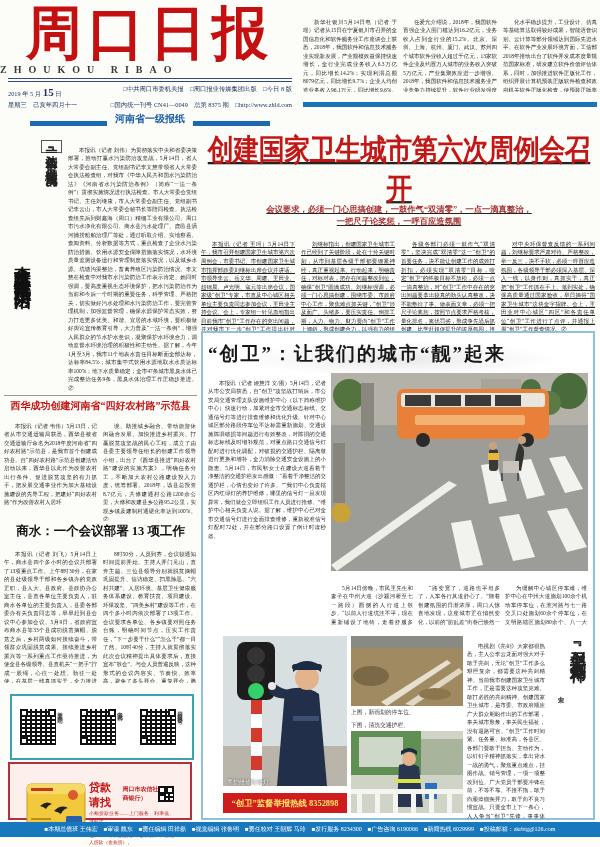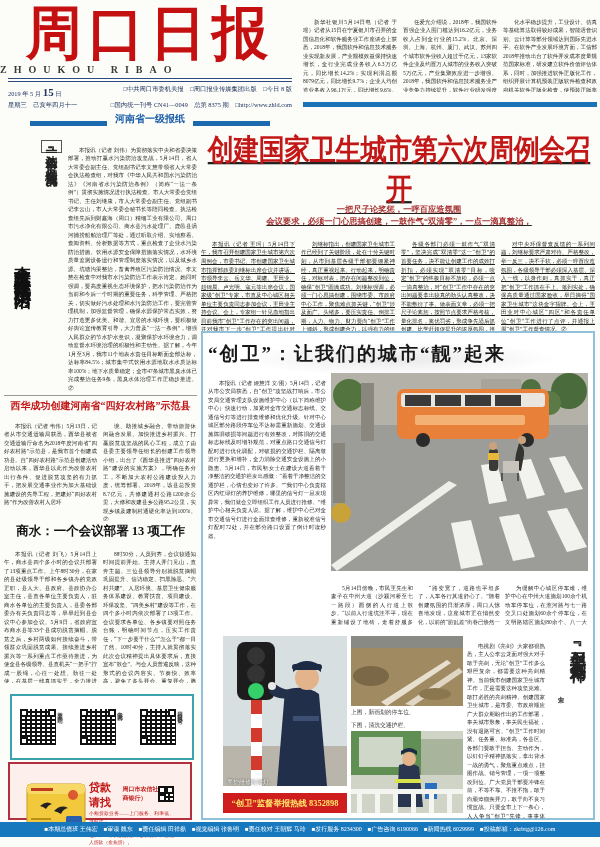--- a/index.html
+++ b/index.html
@@ -130,22 +130,22 @@
     <div class="cols3">
       <p class="t">新华社银川5月14日电（记者 于瑶）记者从15日在宁夏银川市召开的全国信息化和软件服务业工作座谈会上获悉，2018年，我国软件和信息技术服务业实现新发展，产业规模效益保持快速增长，全行业完成业务收入6.3万亿元，同比增长14.2%；实现利润总额8079亿元，同比增长9.7%；企业人均创造业务收入96.1万元，同比增长9.6%。工信部信息化和软件服务业司司长</p>
       <p class="t">任爱光介绍说，2018年，我国软件百强企业入围门槛达到16.2亿元，业务收入占到全行业的15.2%。北京、深圳、上海、杭州、厦门、武汉、苏州四个城市软件业收入超过千亿元，13家软件企业及约百万人城市的业务收入突破5万亿元，产业集聚效应进一步增强。2018年，我国软件和信息技术服务业产业竞争力持续提升，软件行业研发强度达到10.4%，软件著作权登记数量突破110万件，同时，工业技术软件</p>
       <p class="t">化水平稳步提升，工业设计、仿真等基础算法取得较好成果，智能语音识别、云计算等部分领域达到国际先进水平。在软件产业发展环境方面，工信部2018年推动出台了软件开发成本度量规范国家标准，研发建立软件价值评估体系，同时，加强推进软件正版化工作，组织开展计算机预装正版软件检查和政府机关软件正版化检查，使预装正版率保持10年在90%以上。</p>
     </div>
     <div class="blue-rule"></div>
   </div>
 
   <div class="lead">
     <h1>创建国家卫生城市第六次周例会召开</h1>
+    <p class="sub">会议要求，必须一门心思搞创建，一鼓作气“双清零”，一点一滴真整治，</p>
     <p class="sub">一把尺子论奖惩，一呼百应造氛围</p>
-    <p class="sub">会议要求，必须一门心思搞创建，一鼓作气“双清零”，一点一滴真整治，</p>
     <div class="cols4">
       <p class="t">本报讯（记者 王珂）5月14日下午，我市召开创建国家卫生城市第六次周例会，市委书记、市创建国家卫生城市指挥部政委刘继标出席会议并讲话。市领导李云、岳文华、周建、王田业、赵锦晨、卢光明、寇元等出席会议，国家级“创卫”专家，市直及中心城区相关单位主要负责同志参加会议，王田业主持会议。会上，专家组一针见血地指出目前我市“创卫”工作存在的突出问题，并对我市下一步“创卫”工作提出针对性、可行性、操作性强的意见和建议。</p>
       <p class="t">刘继标指出，创建国家卫生城市工作已经到了关键阶段，处在十分关键时刻，从市到基层各级干部都要绷紧神经，真正重视起来、行动起来，明确责任，对标对表，把存在问题整改到位，确保“创卫”圆满成功。刘继标强调，必须一门心思搞创建，围绕市委、市政府中心工作，聚焦难点抓关键，“创卫”涉及面广、头绪多，要压实责任、倒排工期，人力、物力、财力要向“创卫”工作上倾斜，形成创建合力，以强有力的组织保障推动创建工作。</p>
       <p class="t">各级各部门必须一鼓作气“双清零”，坚决完成“双清零”这一“创卫”的首要任务，决不能让创建工作的成效打折扣，必须实现“双清零”目标，咬定“创卫”的终极目标不放松，必须一点一滴真整治，对“创卫”工作中存在的突出问题要拿出较真的劲头认真整改，决不能敷衍了事、做表面文章，必须一把尺子论奖惩，按照节点要求严格考核，量化排名，奖优罚劣，形成争先恐后抓创建、比学赶超促提升的浓厚氛围，推动各项任务落地见效。</p>
       <p class="t">对中央环保督查反馈的一系列问题，刘继标要求严肃对待、严格整改，举一反三，决不手软，必须一呼百应造氛围，各级领导干部必须深入基层、深入一线，以身作则，真抓实干，真正把“创卫”工作抓在手上、落到实处，确保高质量通过国家验收，早日摘得“国家卫生城市”这块金字招牌。会上，王田业对中心城区“四区”和各责任单位“创卫”工作进行了点评，并通报上周“创卫”工作督查情况。②</p>
     </div>
   </div>
 
   <div class="art-li">
     <div class="li-head v">李文慧率队检查我市水污染防治</div>

